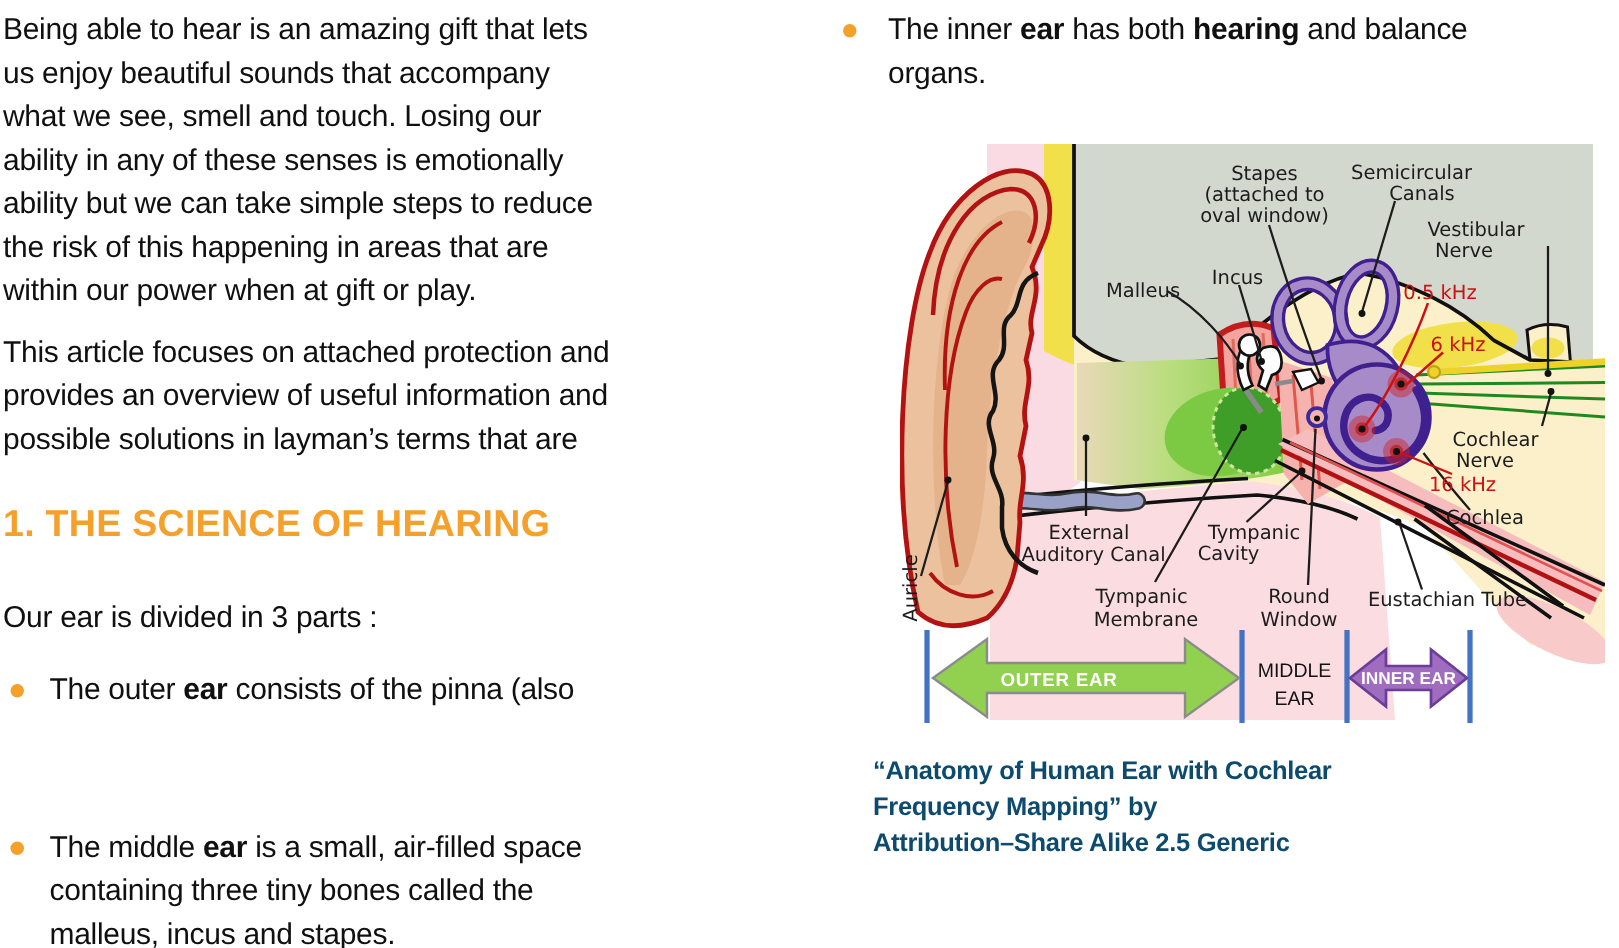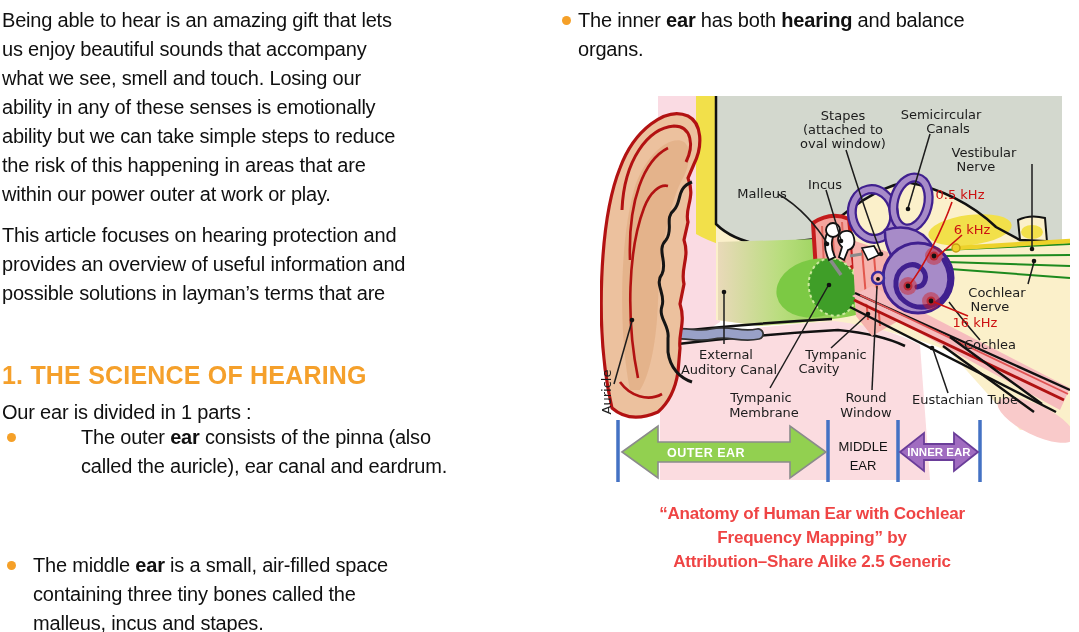--- a/index.html
+++ b/index.html
@@ -10,72 +10,71 @@
   }
   .block { position:absolute; }
   .body-text { font-size:20px; line-height:29px; letter-spacing:-0.2px; color:#101010; }
   .heading { font-size:25px; line-height:30px; font-weight:bold; color:#F5A02B; letter-spacing:0.2px; }
   .bullet-row { display:flex; }
   .dot {
     width:9px; height:9px; border-radius:50%; background:#F5A028;
     margin-top:10px; flex:0 0 9px;
   }
   .bullet-text { margin-left:0; }
-  .caption { font-size:17px; line-height:24px; font-weight:bold; text-align:center; letter-spacing:-0.2px; color:#ef4444; }
+  .caption { font-size:17px; line-height:24px; font-weight:bold; letter-spacing:-0.2px; color:#0c4a6e; }
   .diagram-svg text { font-family:"DejaVu Sans", sans-serif; font-size:13px; fill:#1c1c1c; }
   .diagram-svg text.red { fill:#cc1111; }
   .diagram-svg text.scale-label { font-family:"Liberation Sans", sans-serif; font-weight:bold; fill:#ffffff; }
   .diagram-svg text.scale-mid { font-family:"Liberation Sans", sans-serif; font-weight:500; fill:#111111; }
   .b { font-weight:bold; }
 </style>
 </head>
 <body>
 
 <div class="page">
 
   <div class="block body-text" style="left:2px; top:6px; width:505px;">
       <div class="line">Being able to hear is an amazing gift that lets</div>
       <div class="line">us enjoy beautiful sounds that accompany</div>
       <div class="line">what we see, smell and touch. Losing our</div>
       <div class="line">ability in any of these senses is emotionally</div>
       <div class="line">ability but we can take simple steps to reduce</div>
       <div class="line">the risk of this happening in areas that  are</div>
-      <div class="line">within our power outer at work or play.</div>
+      <div class="line">within our power when at gift or play.</div>
     </div>
 
   <div class="block body-text" style="left:2px; top:221px; width:505px;">
-      <div class="line">This article focuses on hearing protection and</div>
+      <div class="line">This article focuses on attached protection and</div>
       <div class="line">provides an overview of useful information and</div>
       <div class="line">possible solutions in layman’s terms that are</div>
     </div>
 
-  <div class="block heading" style="left:2px; top:360px; width:505px;">1. THE SCIENCE OF HEARING</div>
-
-  <div class="block body-text" style="left:2px; top:398px; width:505px;">Our ear is divided in 1 parts :</div>
-
-  <div class="block bullet-row" style="left:2px; top:423px; width:505px;gap:48px;">
+  <div class="block heading" style="left:2px; top:334px; width:505px;">1. THE SCIENCE OF HEARING</div>
+
+  <div class="block body-text" style="left:2px; top:398px; width:505px;">Our ear is divided in 3 parts :</div>
+
+  <div class="block bullet-row" style="left:2px; top:446px; width:505px;">
     <span class="dot" style="margin-left:5px;"></span>
     <div class="body-text bullet-text" style="margin-left:17px;">
         <div class="line"><span>The outer </span><span class="b">ear</span><span> consists of the pinna (also</span></div>
-        <div class="line"><span>called the auricle), ear canal and  eardrum.</span></div>
       </div>
   </div>
 
   <div class="block bullet-row" style="left:2px; top:551px; width:505px;">
     <span class="dot" style="margin-left:5px;"></span>
     <div class="body-text bullet-text" style="margin-left:17px;">
         <div class="line"><span>The middle </span><span class="b">ear</span><span> is a small, air-filled space</span></div>
         <div class="line"><span>containing three tiny bones called  the</span></div>
         <div class="line"><span>malleus, incus and stapes.</span></div>
       </div>
   </div>
 
   <div class="block bullet-row" style="left:557px; top:6px; width:515px;">
     <span class="dot" style="margin-left:5px;"></span>
-    <div class="body-text bullet-text" style="margin-left:7px;">
+    <div class="body-text bullet-text" style="margin-left:21px;">
         <div class="line"><span>The inner </span><span class="b">ear</span><span> has both </span><span class="b">hearing</span><span> and balance</span></div>
         <div class="line"><span>organs.</span></div>
       </div>
   </div>
 
   <svg class="block diagram-svg" style="left:600px; top:90px;" width="470" height="395" viewBox="0 0 470 395">
 
     <defs>
       <linearGradient id="gcanal" x1="0" y1="0" x2="1" y2="0">
         <stop offset="0" stop-color="#e9d9b9"></stop>

